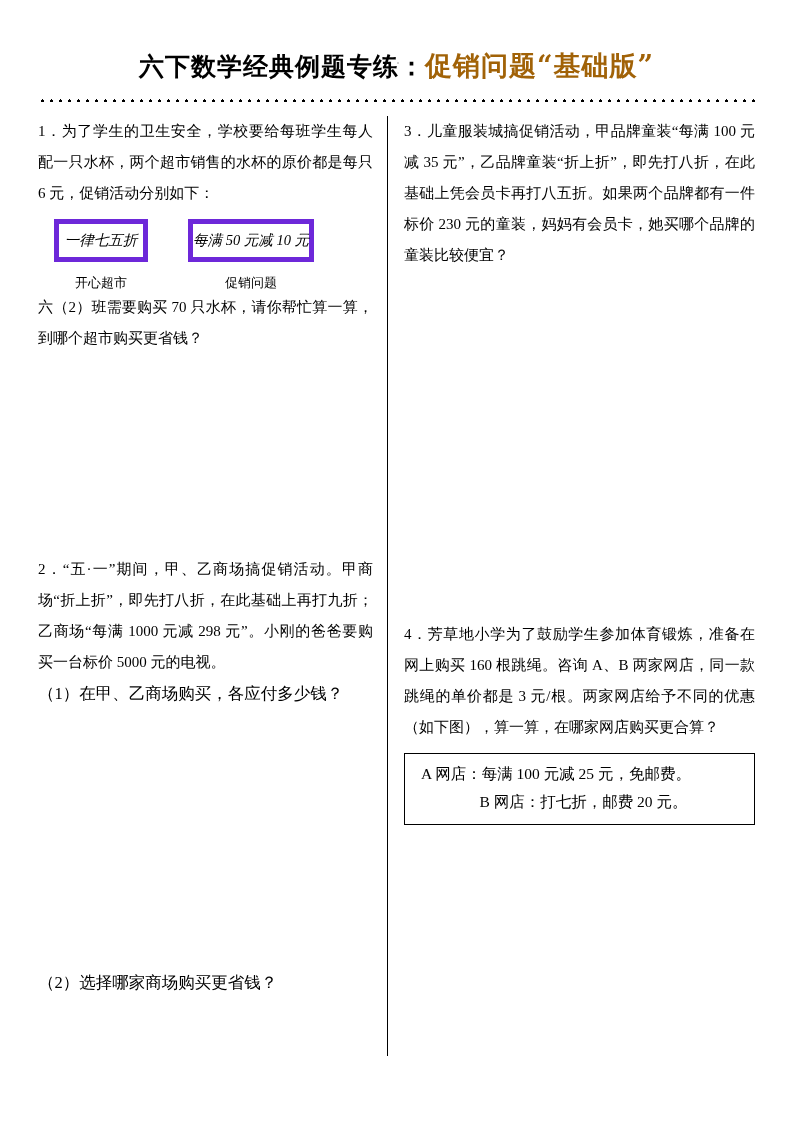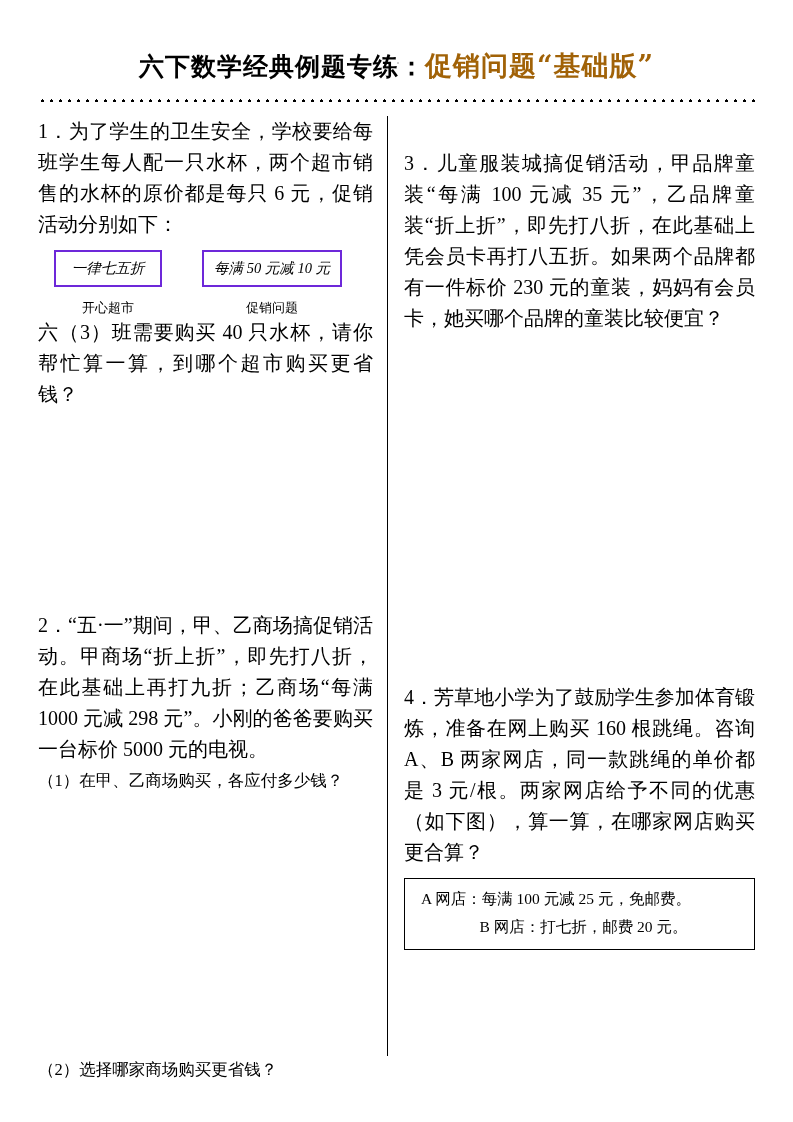--- a/index.html
+++ b/index.html
@@ -69,24 +69,23 @@
   }
   .col-divider {
     width: 1px;
     background: #000;
     margin: 0 0px;
     align-self: stretch;
   }
   .col-right {
     width: 367px;
     padding-left: 16px;
-    margin-top: 32px;
   }
   .q {
-    font-size: 20px;
+    font-size: 15px;
     line-height: 31px;
     text-align: justify;
     text-justify: inter-ideograph;
   }
   .sub-q {
     font-size: 16.5px;
     line-height: 31px;
   }
   
   .promo-row {
@@ -94,22 +93,22 @@
     margin-top: 10px;
     margin-left: 16px;
     gap: 40px;
   }
   .promo-unit {
     display: flex;
     flex-direction: column;
     align-items: center;
   }
   .promo-box {
-    border: 2px solid #6d28d9;
-    padding: 7px 10px;
+    border: 5px solid #6d28d9;
+    padding: 7px 0;
     font-size: 14.5px;
     font-style: italic;
     font-family: "Liberation Serif", serif;
     white-space: nowrap;
     text-align: center;
     min-width: 84px;
   }
   .promo-caption {
     font-size: 13px;
     margin-top: 12px;
@@ -161,21 +160,21 @@
         <div class="promo-unit">
           <div class="promo-box">一律七五折</div>
           <div class="promo-caption">开心超市</div>
         </div>
         <div class="promo-unit">
           <div class="promo-box">每满 50 元减 10 元</div>
           <div class="promo-caption">促销问题</div>
         </div>
       </div>
 
-      <div class="q">六（3）班需要购买 40 只水杯，请你帮忙算一算，到哪个超市购买更省钱？</div>
+      <div class="q">六（2）班需要购买 70 只水杯，请你帮忙算一算，到哪个超市购买更省钱？</div>
 
       <div class="spacer-1"></div>
 
       <div class="q">2．“五·一”期间，甲、乙商场搞促销活动。甲商场“折上折”，即先打八折，在此基础上再打九折；乙商场“每满 1000 元减 298 元”。小刚的爸爸要购买一台标价 5000 元的电视。</div>
       <div class="sub-q">（1）在甲、乙商场购买，各应付多少钱？</div>
 
       <div class="spacer-2"></div>
 
       <div class="sub-q">（2）选择哪家商场购买更省钱？</div>
     </div>

